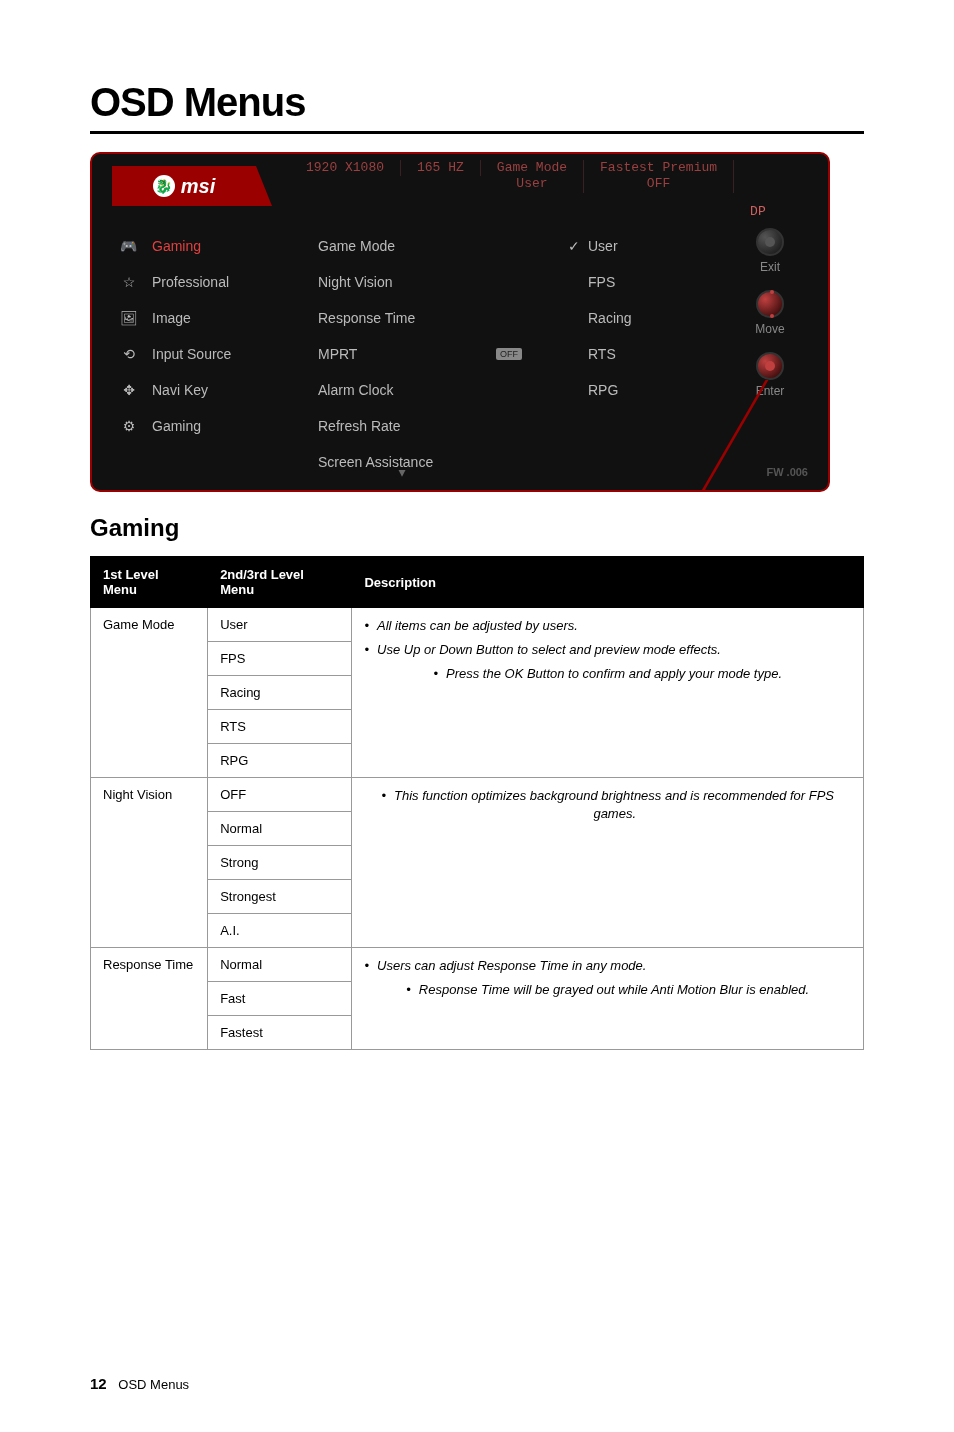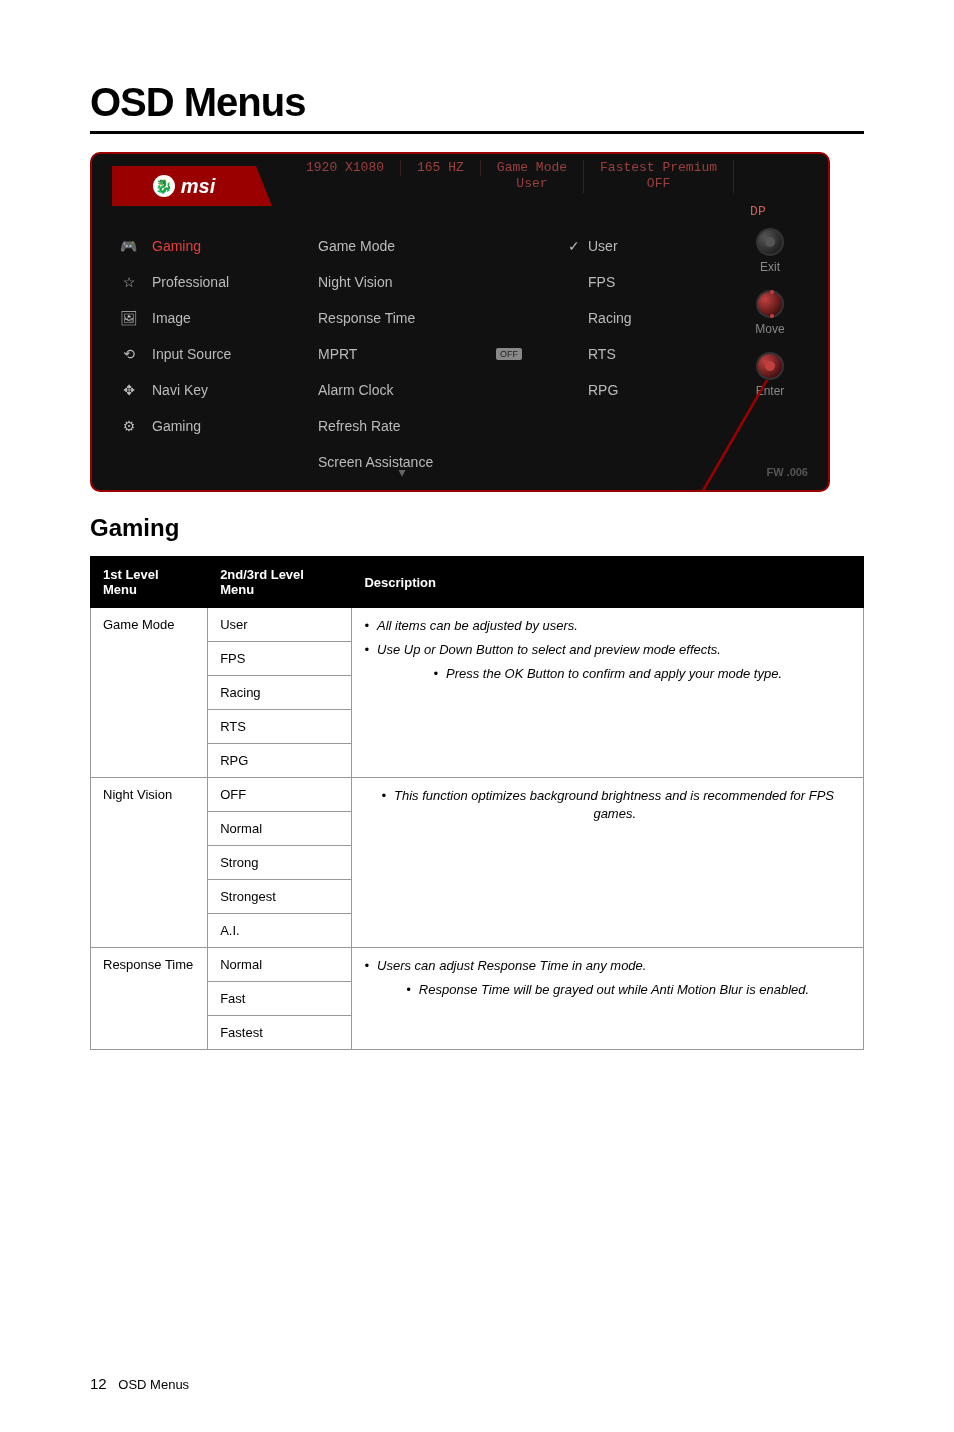--- a/index.html
+++ b/index.html
@@ -219,21 +219,21 @@
   table.doc ul li { padding-left: 14px; text-indent: -14px; margin-bottom: 6px; line-height: 1.4; font-style: italic; }
   table.doc ul li:last-child { margin-bottom: 0; text-align: center; }
   table.doc ul li::before { content: "•"; padding-right: 8px; }
 
   .page-footer {
     position: absolute;
     bottom: 40px;
     left: 90px;
     font-size: 13px;
   }
-  .page-footer .pn { font-weight: 400; font-size: 15px; margin-right: 8px; }
+  .page-footer .pn { font-weight: 700; font-size: 15px; margin-right: 8px; }
 </style>
 </head>
 <body>
 
 <h1>OSD Menus</h1>
 
 <div class="osd">
   <div class="osd-header">
     <div class="logo-tab">
       <span class="logo-mark">🐉</span>

